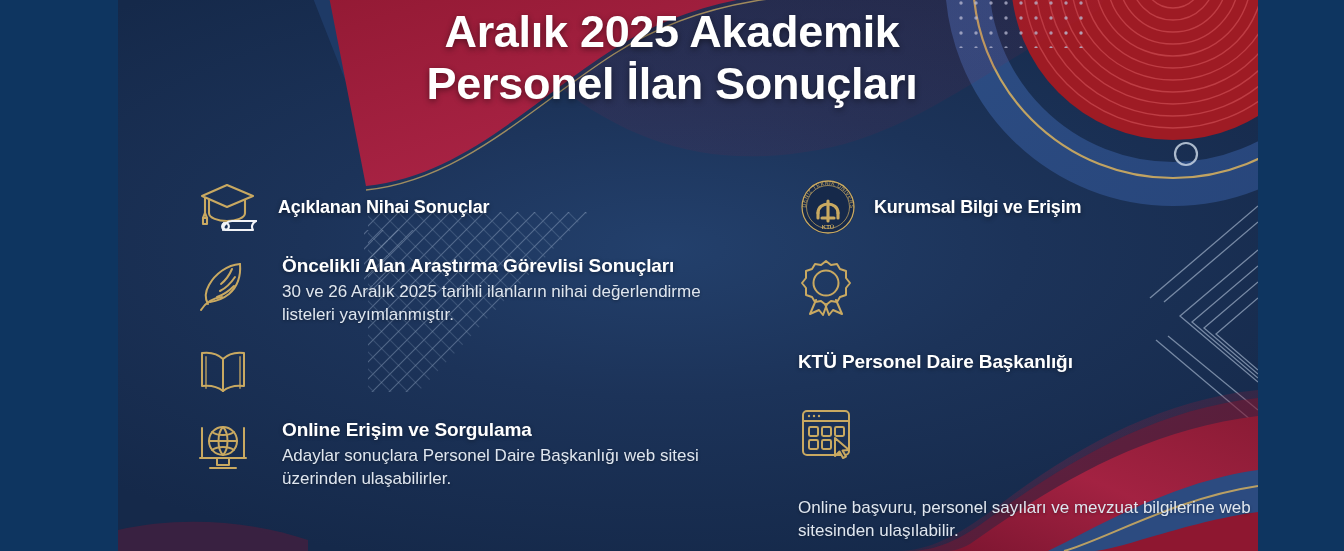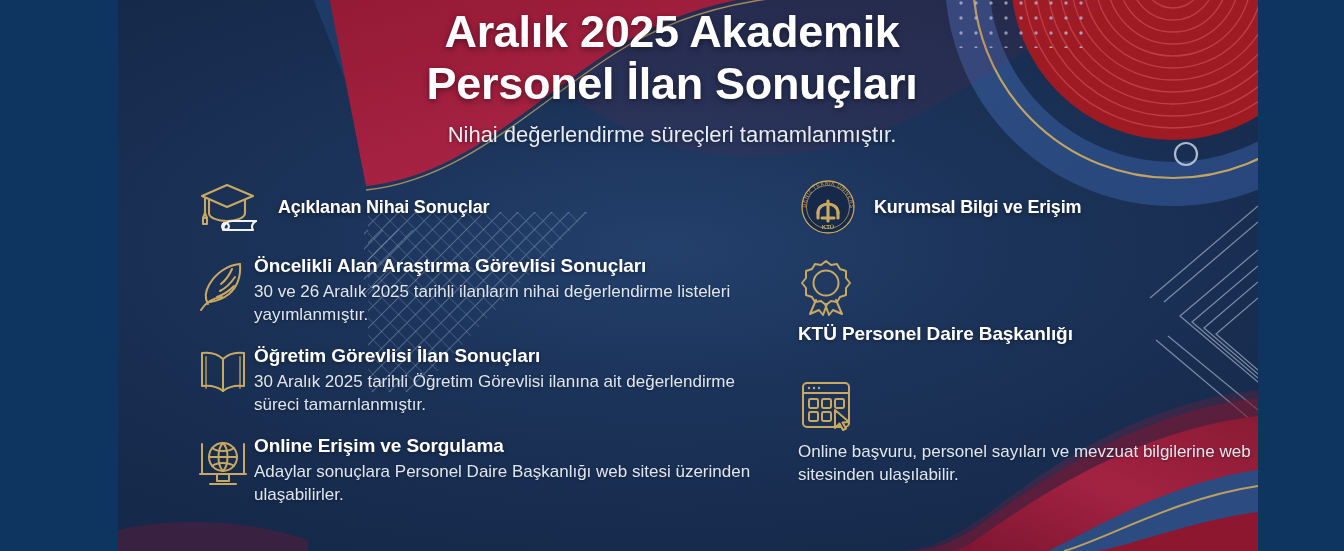--- a/index.html
+++ b/index.html
@@ -53,21 +53,21 @@
 
   .col-head{
     display:flex; align-items:center; gap:16px; height:58px; margin-bottom:18px;
   }
   .col-head .head-icon{flex:0 0 auto; display:block;}
   .col-head-title{
     color:#FFFFFF; font-size:18px; font-weight:bold; letter-spacing:-0.2px;
     text-shadow:0 2px 5px rgba(0,0,0,.45);
   }
 
-  .item{ display:flex; gap:2px; margin-bottom:18px; }
+  .item{ display:flex; gap:30px; margin-bottom:18px; }
   .item .item-icon{ flex:0 0 56px; width:56px; padding-top:4px; }
   .item .item-body{ flex:1 1 auto; }
   .item-title{
     color:#FFFFFF; font-size:19px; font-weight:bold; line-height:24px;
     letter-spacing:-0.1px; text-shadow:0 1px 4px rgba(0,0,0,.4);
   }
   .item-desc{
     color:#DFE6EF; font-size:17px; font-weight:normal; line-height:23px;
     margin-top:2px; text-shadow:0 1px 3px rgba(0,0,0,.35);
   }
@@ -188,21 +188,20 @@
   </div>
 
   <div class="edge edge-left"></div>
   <div class="edge edge-right"></div>
 
   <div class="content">
 
     <div class="title-block">
       <div class="title">Aralık 2025 Akademik</div>
       <div class="title">Personel İlan Sonuçları</div>
-      <div class="subtitle">Nihai değerlendirme süreçleri tamamlanmıştır.</div>
     </div>
 
     <div class="columns">
 
       <div class="col col-left">
 
         <div class="col-head">
           <svg class="head-icon" width="66" height="54" viewBox="0 0 66 54">
             <g fill="none" stroke="#C9A961" stroke-width="2.1" stroke-linejoin="round" stroke-linecap="round">
               <path d="M6,16 L31,5 L57,16 L31,27 Z"></path>
@@ -243,24 +242,20 @@
           <div class="item-icon">
             <svg width="54" height="48" viewBox="0 0 54 48">
               <g fill="none" stroke="#C9A961" stroke-width="2" stroke-linejoin="round" stroke-linecap="round">
                 <path d="M27,11 C22,6 14,4 6,5 L6,38 C14,37 22,39 27,43"></path>
                 <path d="M27,11 C32,6 40,4 48,5 L48,38 C40,37 32,39 27,43"></path>
                 <path d="M27,11 L27,43"></path>
                 <path d="M10,9 L10,40" opacity="0.65"></path>
                 <path d="M44,9 L44,40" opacity="0.65"></path>
               </g>
             </svg>
-          </div>
-          <div class="item-body">
-            <div class="item-title">Öğretim Görevlisi İlan Sonuçları</div>
-            <div class="item-desc">30 Aralık 2025 tarihli Öğretim Görevlisi ilanına ait değerlendirme süreci tamarnlanmıştır.</div>
           </div>
         </div>
 
         <div class="item">
           <div class="item-icon">
             <svg width="54" height="52" viewBox="0 0 54 52">
               <g fill="none" stroke="#C9A961" stroke-width="2" stroke-linejoin="round" stroke-linecap="round">
                 <path d="M6,6 L6,36 L48,36 L48,6"></path>
                 <path d="M4,36 L50,36"></path>
                 <path d="M21,36 L21,43 L33,43 L33,36"></path>

